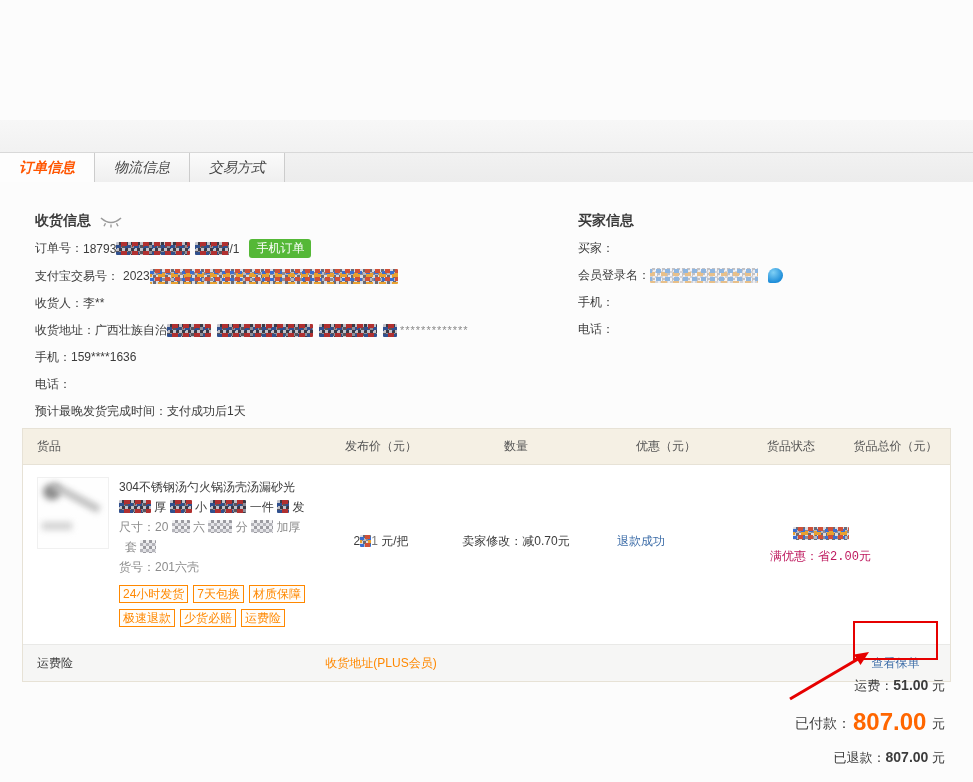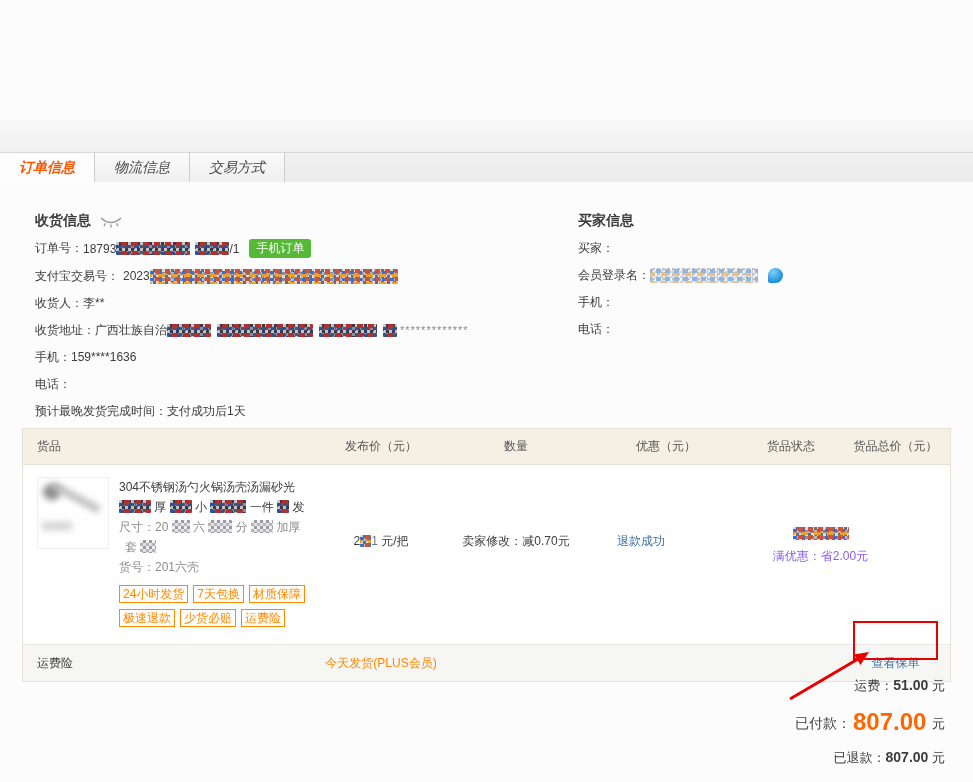--- a/index.html
+++ b/index.html
@@ -91,21 +91,21 @@
   .ptitle { color: #3c3c3c; cursor: pointer; }
   .pline { color: #8c8c8c; }
   .pline .mz { vertical-align: -2px; }
   .ptags { margin-top: 7px; }
   .ptag { display: inline-block; border: 1px solid #ff8800; color: #ff8800; font-size: 12px;
           line-height: 16px; padding: 0 3px; margin: 0 5px 5px 0; background: #fffdfa; }
 
   .val-cell { padding-top: 68px; font-size: 12px; color: #3c3c3c; }
   .status-link { color: #3d6da8; text-decoration: none; cursor: pointer; }
   .total-cell { padding-top: 62px; }
-  .promo-line { margin-top: 8px; font-size: 12px; color: #8b5cf6; }
+  .promo-line { margin-top: 8px; font-size: 12px; color: #be185d; font-family: Liberation Mono, monospace; }
 
   .gift-text { color: #ff8800; white-space: nowrap; }
   .policy-link { color: #3d6da8; text-decoration: none; cursor: pointer; }
 
   
   .totals { position: absolute; right: 28px; top: 495px; text-align: right; }
   .tl-row { margin-bottom: 13px; font-size: 13px; color: #3c3c3c; }
   .tl-strong { font-weight: bold; font-size: 14px; }
   .tl-unit { font-size: 13px; }
   .tl-paid-label { font-size: 14px; }
@@ -266,21 +266,21 @@
         <div class="c6 total-cell">
           <div class="mz mz-color" style="width:56px;height:13px;display:block;margin:0 auto"></div>
           <div class="promo-line">
             <span>满优惠：</span><span>省2.00元</span>
           </div>
         </div>
       </div>
 
       <div class="tfoot">
         <div class="c1">运费险</div>
-        <div class="c2 gift-text">今天发货(PLUS会员)</div>
+        <div class="c2 gift-text">收货地址(PLUS会员)</div>
         <div class="c3"></div>
         <div class="c4"></div>
         <div class="c5"></div>
         <div class="c6"><a class="policy-link">查看保单</a></div>
       </div>
     </div>
 
     <div class="totals">
       <div class="tl-row">
         <span>运费：</span><span class="tl-strong">51.00</span>

